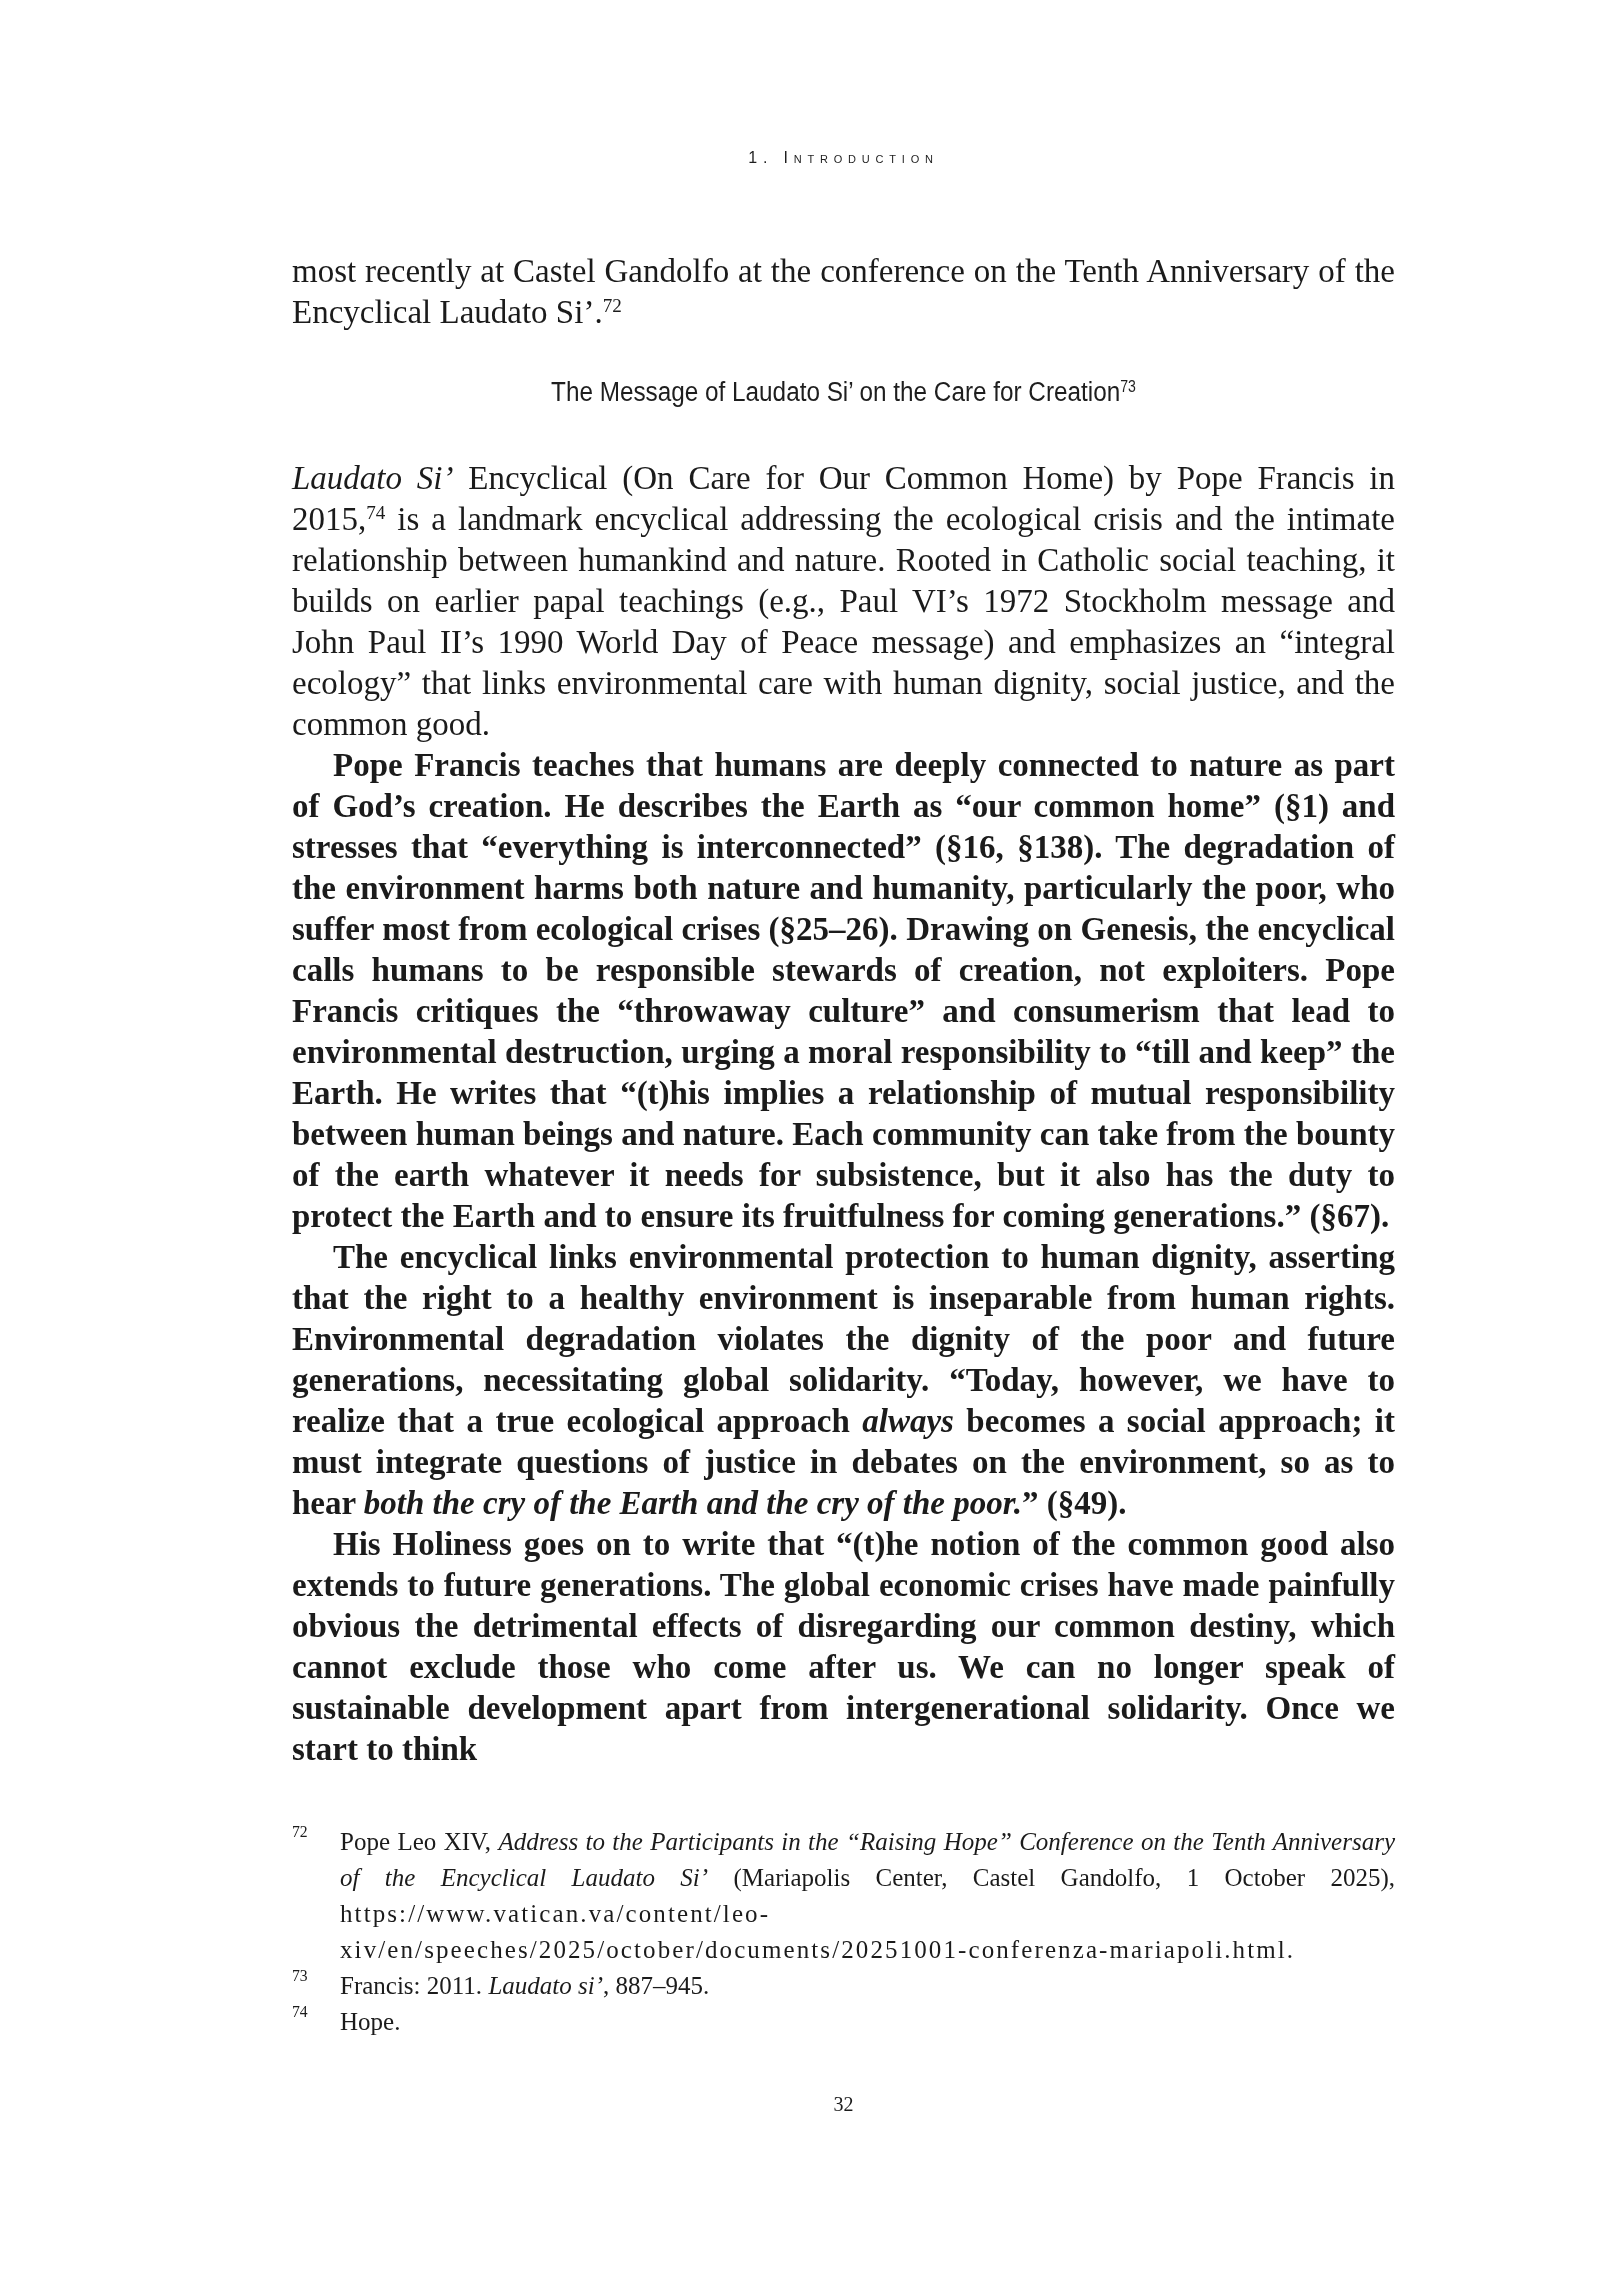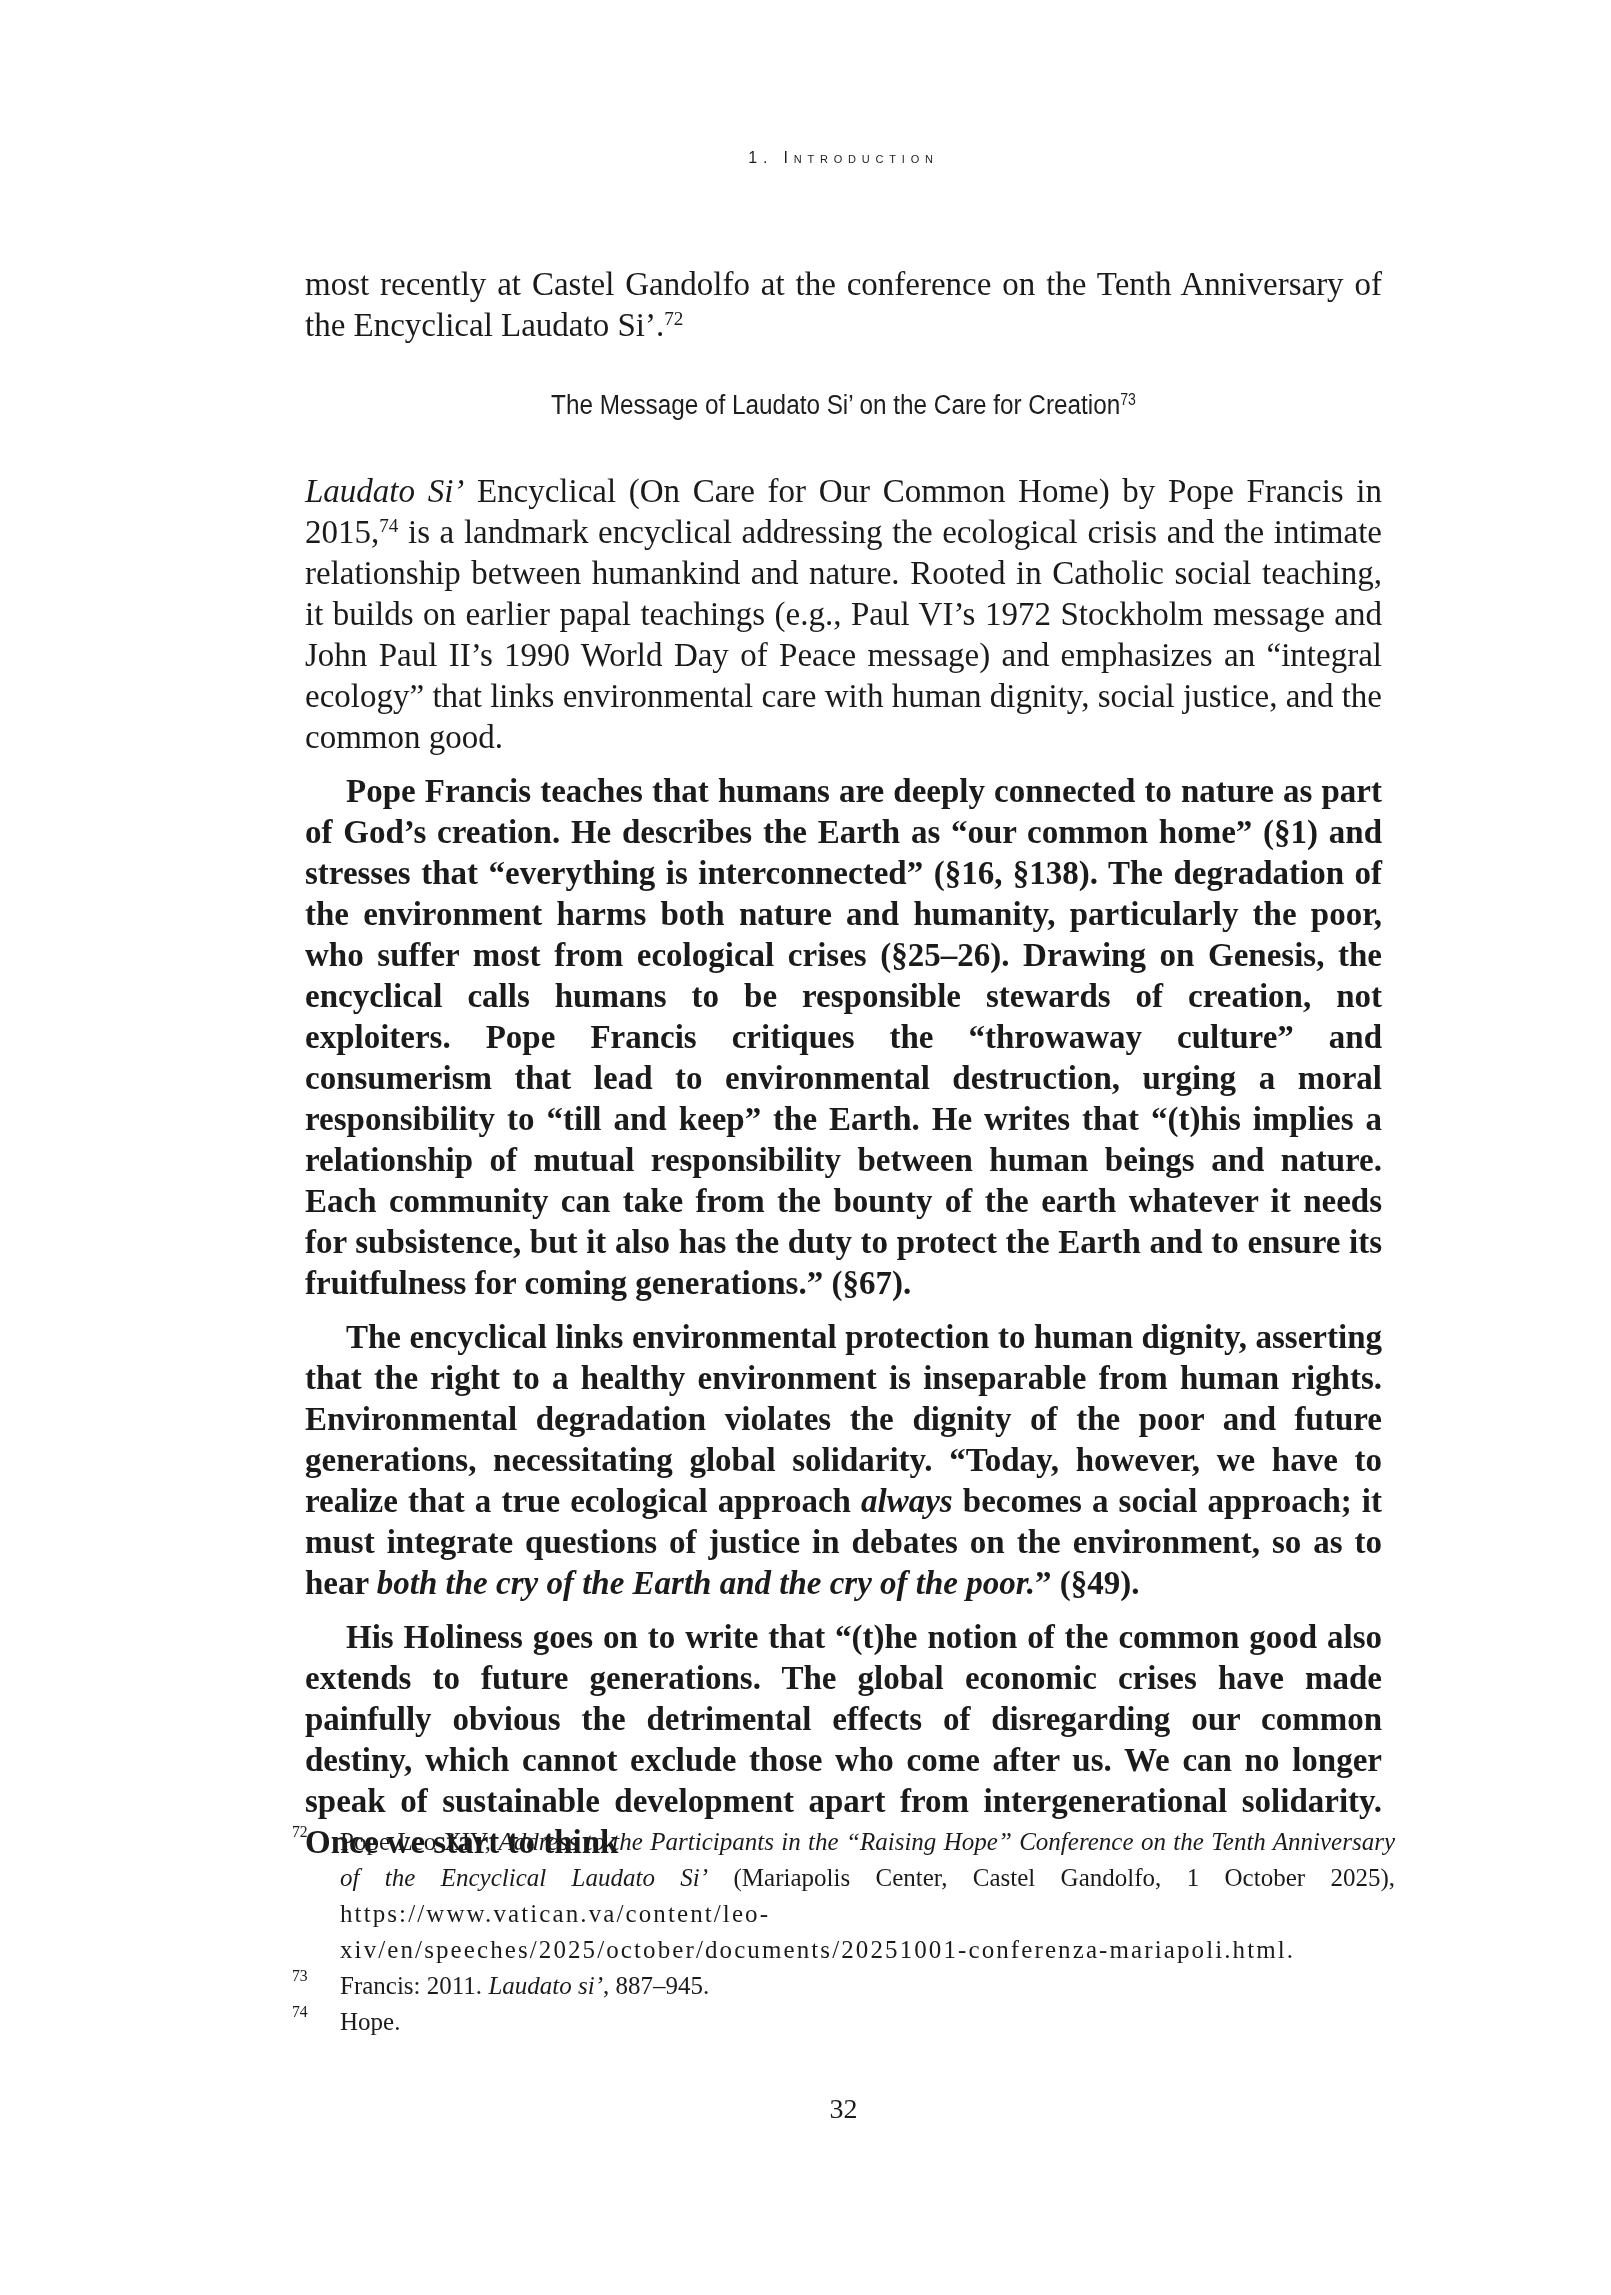--- a/index.html
+++ b/index.html
@@ -28,21 +28,21 @@
     letter-spacing: 5.8px;
     color: #1e1e1e;
   }
   .content {
     position: absolute;
     top: 251px;
     left: 292px;
     width: 1103px;
   }
   .content p {
-    margin: 13px;
+    margin: 0;
     font-size: 33px;
     line-height: 41px;
     text-align: justify;
     color: #1b1b1b;
   }
   .content p.indent {
     text-indent: 41px;
     font-weight: bold;
   }
   .section-heading {
@@ -89,21 +89,21 @@
   }
   .tracked {
     letter-spacing: 2.1px;
   }
   .folio {
     position: absolute;
     top: 2093px;
     left: 292px;
     width: 1103px;
     text-align: center;
-    font-size: 28px;
+    font-size: 20px;
     color: #1b1b1b;
   }
 </style>
 </head>
 <body>
 
 <div class="page">
 
   <div class="running-head">1. Introduction</div>
 

